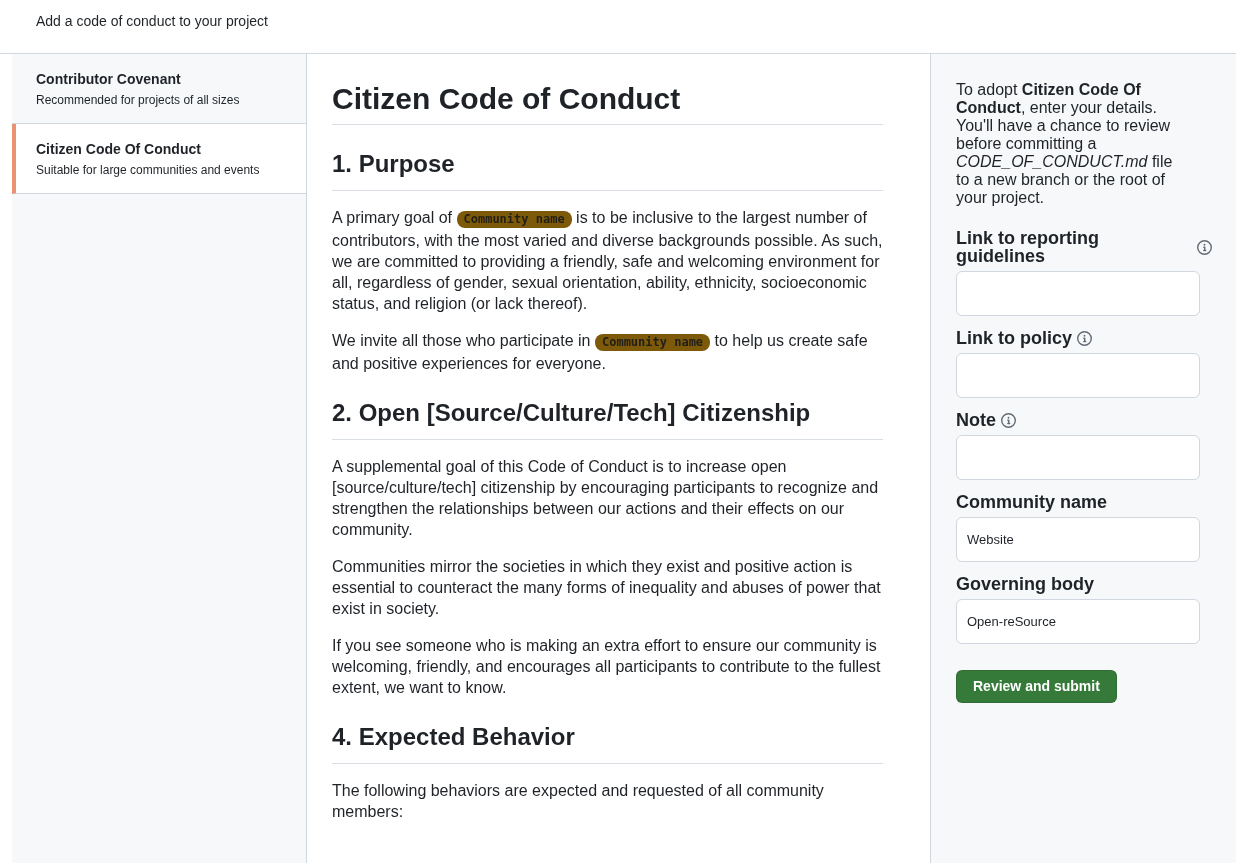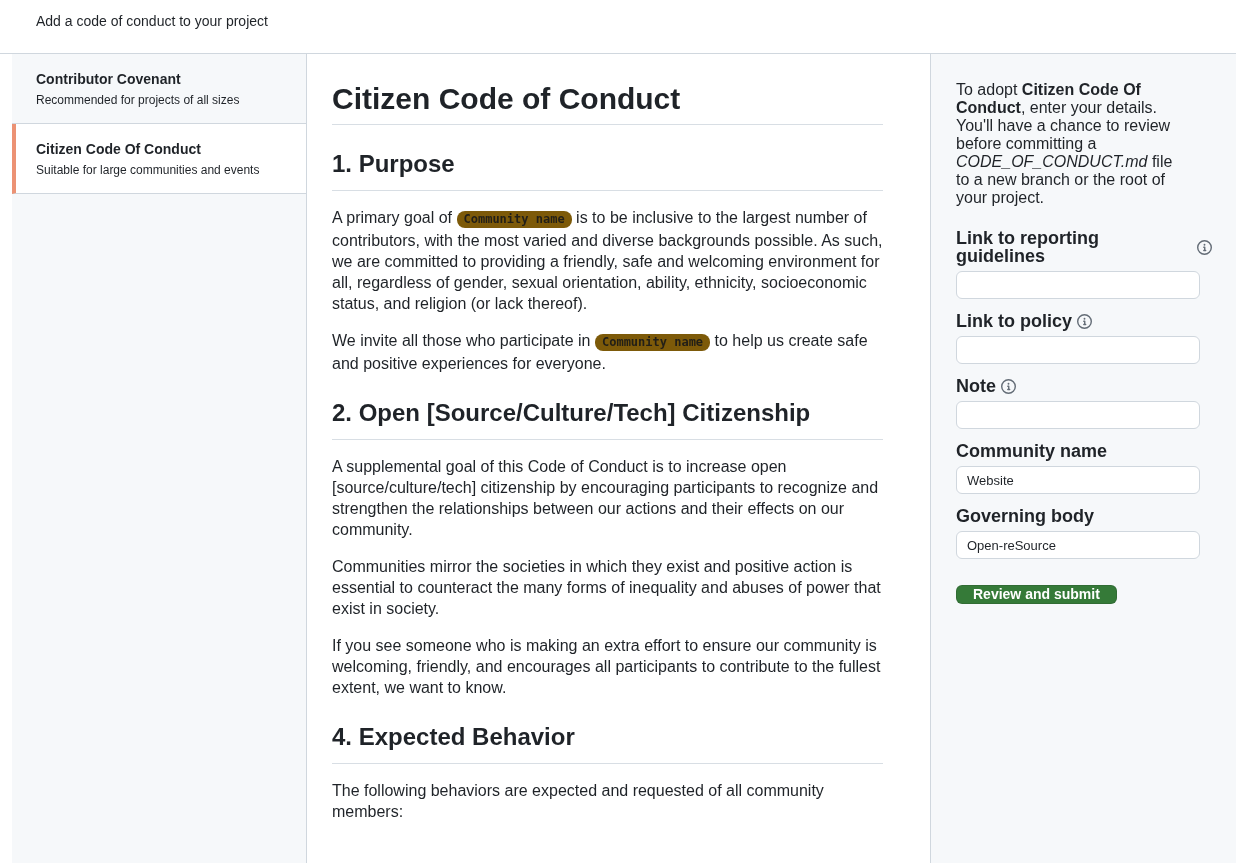--- a/index.html
+++ b/index.html
@@ -61,29 +61,29 @@
   .form-intro em { font-style:italic; }
   .field { margin-top:13px; }
   .field.first { margin-top:22px; }
   .field-label {
     display:flex; align-items:center; gap:5px;
     font-size:18px; font-weight:bold; line-height:18px; margin-bottom:6px;
   }
   .info-icon { display:inline-flex; cursor:pointer; }
   .info-icon svg { width:15px; height:15px; fill:#636c76; display:block; }
   .field input {
-    width:244px; height:28px; border:1px solid var(--border,#d0d7de);
+    width:244px; height:45px; border:1px solid var(--border,#d0d7de);
     border-radius:6px; background:#ffffff; padding:0 10px;
     font-size:13px; font-family:inherit; color:var(--text,#1f2328); outline:none;
   }
   .submit-btn {
     margin-top:26px; display:inline-block;
     background:var(--button-bg,#357a38); color:var(--button-fg,#ffffff);
     border:1px solid rgba(27,31,36,0.15); border-radius:6px;
-    font-size:14px; font-weight:bold; line-height:17px; padding:0 16px;
+    font-size:14px; font-weight:bold; line-height:17px; padding:7px 16px;
     font-family:inherit; cursor:pointer;
   }
 </style>
 </head>
 <body>
 
 <div class="top-header">
   <span class="page-title">Add a code of conduct to your project</span>
 </div>
 

